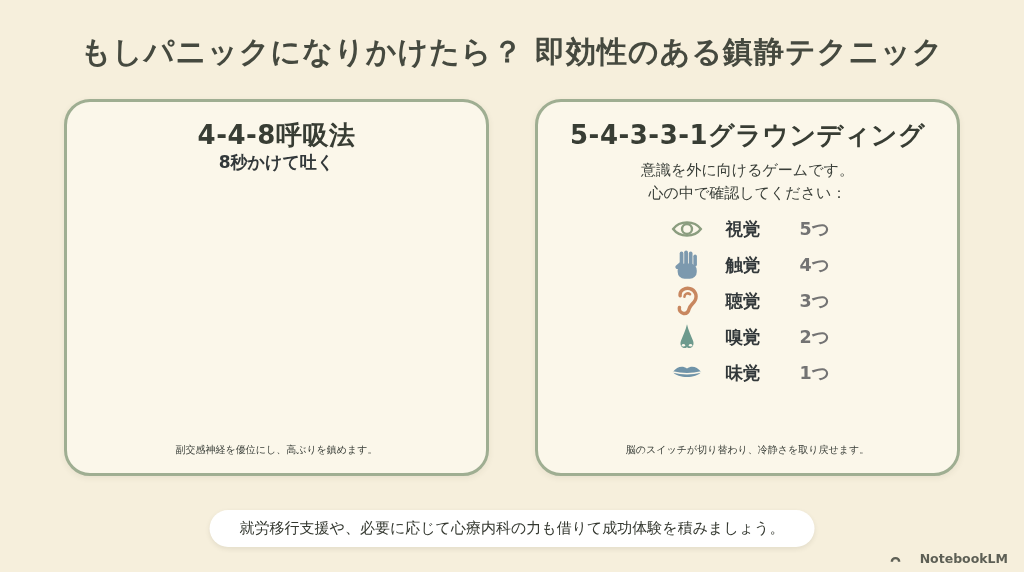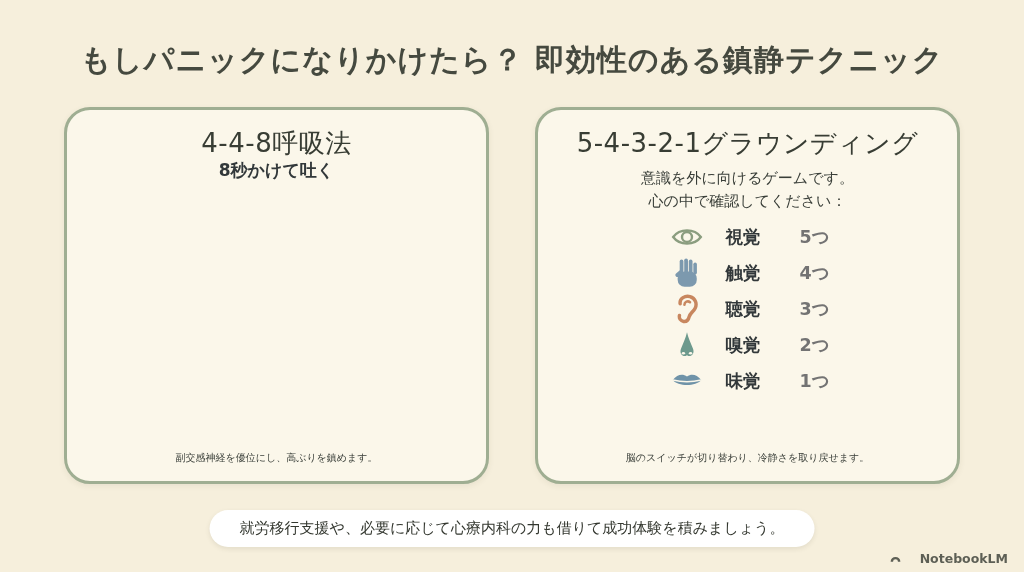--- a/index.html
+++ b/index.html
@@ -6,21 +6,21 @@
   html, body { width:1024px; height:572px; }
   body {
     font-family:"DejaVu Sans", sans-serif;
     background:#f6efdc;
     position:relative;
     overflow:hidden;
     color:#3d423c;
   }
   .title {
     text-align:center;
-    padding-top:40px;
+    padding-top:32px;
     font-size:30px;
     font-weight:bold;
     color:#45493f;
     letter-spacing:1px;
   }
   .cards {
     display:flex;
     justify-content:center;
     gap:46px;
     margin-top:26px;
@@ -32,21 +32,21 @@
     border:3px solid #9fae92;
     border-radius:26px;
     box-shadow:0 2px 6px rgba(60,60,40,.08);
     display:flex;
     flex-direction:column;
     align-items:center;
     padding:16px 18px 16px;
   }
   .card h2 {
     font-size:26px;
-    font-weight:normal;
+    font-weight:bold;
     color:#383d34;
     letter-spacing:.5px;
   }
   
   .diagram-wrap {
     position:relative;
     width:100%;
     height:230px;
     margin-top:2px;
   }
@@ -157,21 +157,21 @@
     <section class="card">
       <h2>4-4-8呼吸法</h2>
 
 
       <div class="step-exhale">8秒かけて吐く</div>
 
       <p class="caption">副交感神経を優位にし、高ぶりを鎮めます。</p>
     </section>
 
     <section class="card">
-      <h2>5-4-3-2-1グラウンディング</h2>
+      <h2>5-4-3-3-1グラウンディング</h2>
 
       <p class="sub">
         <span>意識を外に向けるゲームです。</span><br>
         <span>心の中で確認してください：</span>
       </p>
 
       <div class="senses">
 
         <div class="sense-row">
           <span class="sense-icon">

